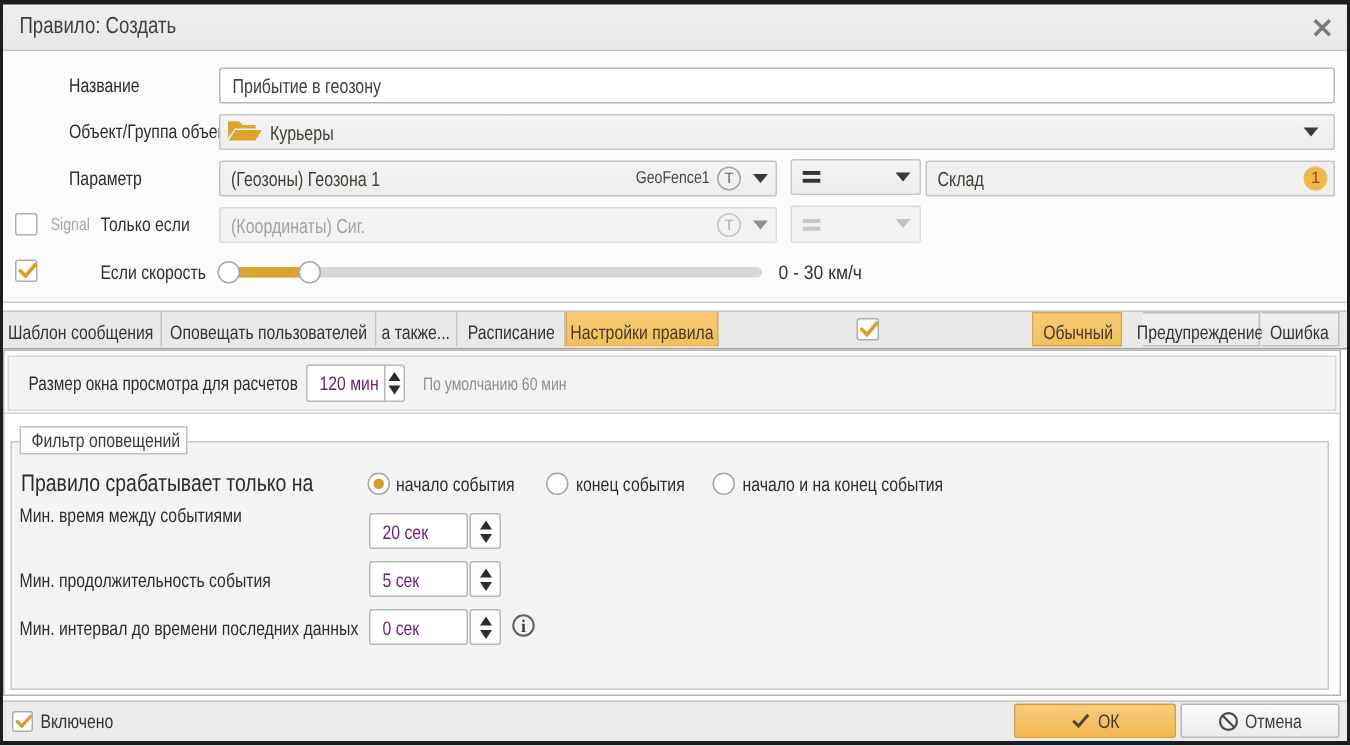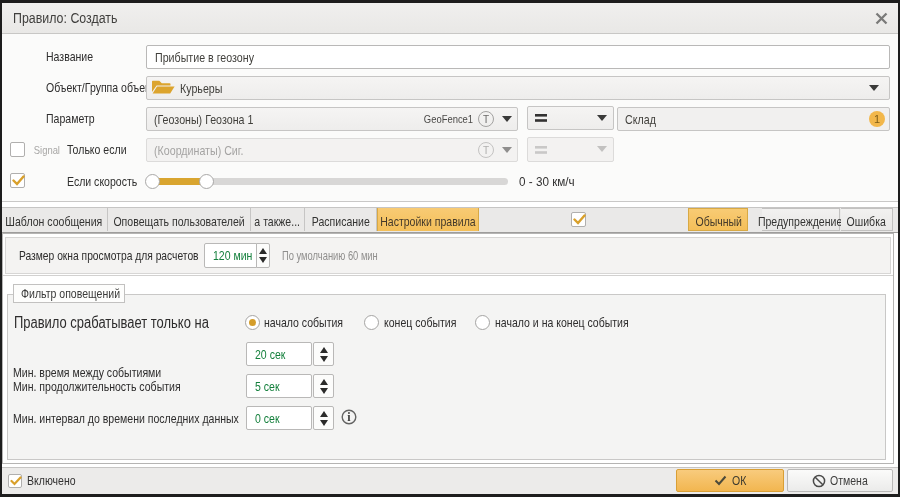--- a/index.html
+++ b/index.html
@@ -10,21 +10,21 @@
 .lbl{font-size:13px;color:#2d2c2c;margin-left:36px;}
 .row-mid{display:flex;align-items:center;}
 .input{background:#fff;border:1px solid #b9b8b7;border-radius:2px;box-sizing:border-box;}
 .combo{background:linear-gradient(#f5f4f3,#eeedec);border:1px solid #c6c5c4;border-radius:2px;box-sizing:border-box;}
 .combo-dis{background:#f3f2f1;border:1px solid #dcdbda;border-radius:2px;box-sizing:border-box;}
 .arrow-dn{width:0;height:0;border-left:5px solid transparent;border-right:5px solid transparent;border-top:6px solid #3a3a39;}
 .arrow-dn.dis{border-top-color:#c2c1c0;}
 .tbadge{box-sizing:border-box;width:16px;height:16px;border-radius:50%;border:1px solid #a3a2a1;color:#6b6a69;
  font-size:10px;display:flex;align-items:center;justify-content:center;background:transparent;}
 .cb{box-sizing:border-box;width:15px;height:15px;background:#fff;border:1px solid #b0afae;border-radius:2px;}
-.spin-inp{background:#fff;border:1px solid #b9b8b7;border-radius:2px;box-sizing:border-box;font-size:13px;color:#15803d;display:flex;align-items:center;}
+.spin-inp{background:#fff;border:1px solid #b9b8b7;border-radius:2px;box-sizing:border-box;font-size:13px;color:#701a75;display:flex;align-items:center;}
 .spin-btn{background:#fcfcfb;border:1px solid #b9b8b7;border-radius:2px;box-sizing:border-box;display:flex;flex-direction:column;align-items:center;justify-content:center;}
 .tri-up{width:0;height:0;border-left:4.5px solid transparent;border-right:4.5px solid transparent;border-bottom:6px solid #2b2b2a;margin:1.5px 0;}
 .tri-dn{width:0;height:0;border-left:4.5px solid transparent;border-right:4.5px solid transparent;border-top:6px solid #2b2b2a;margin:1.5px 0;}
 .tab{box-sizing:border-box;position:absolute;top:0;height:23px;background:#eae9e8;border-right:1px solid #c6c5c4;
  display:flex;align-items:center;justify-content:center;font-size:13px;color:#333332;padding-top:3px;}
 .seg{box-sizing:border-box;position:absolute;top:0;height:23px;background:linear-gradient(#f2f1f0,#e9e8e7);border:1px solid #c2c1c0;
  display:flex;align-items:center;justify-content:center;font-size:13px;color:#333332;padding-top:3px;}
 .radio{box-sizing:border-box;width:15px;height:15px;border-radius:50%;background:#fff;border:1px solid #a5a4a3;}
 </style></head>
 <body>
@@ -197,21 +197,21 @@
   </div>
 <div class="abs radio" style="left:363.5px;top:315px;"></div>
 <div class="abs row-mid" style="left:383.5px;top:311px;height:23px;font-size:13px;color:#2d2c2c;">
     <span class="t">конец события</span>
   </div>
 <div class="abs radio" style="left:474.5px;top:315px;"></div>
 <div class="abs row-mid" style="left:494.5px;top:311px;height:23px;font-size:13px;color:#2d2c2c;">
     <span class="t">начало и на конец события</span>
   </div>
 
-<div class="abs row-mid" style="left:13px;top:360px;height:24px;font-size:13px;color:#2d2c2c;justify-content:flex-end;">
+<div class="abs row-mid" style="left:13px;top:331px;height:24px;font-size:13px;color:#2d2c2c;justify-content:flex-end;">
     <span class="t">Мин. время между событиями</span>
   </div>
 <div class="abs spin-inp" style="left:246px;top:342px;width:66px;height:24px;">
     <span class="t" style="margin-left:8px;">20 сек</span>
   </div>
 <div class="abs spin-btn" style="left:313px;top:342px;width:21px;height:24px;">
     <div class="tri-up"></div>
     <div class="tri-dn"></div>
   </div>
 

